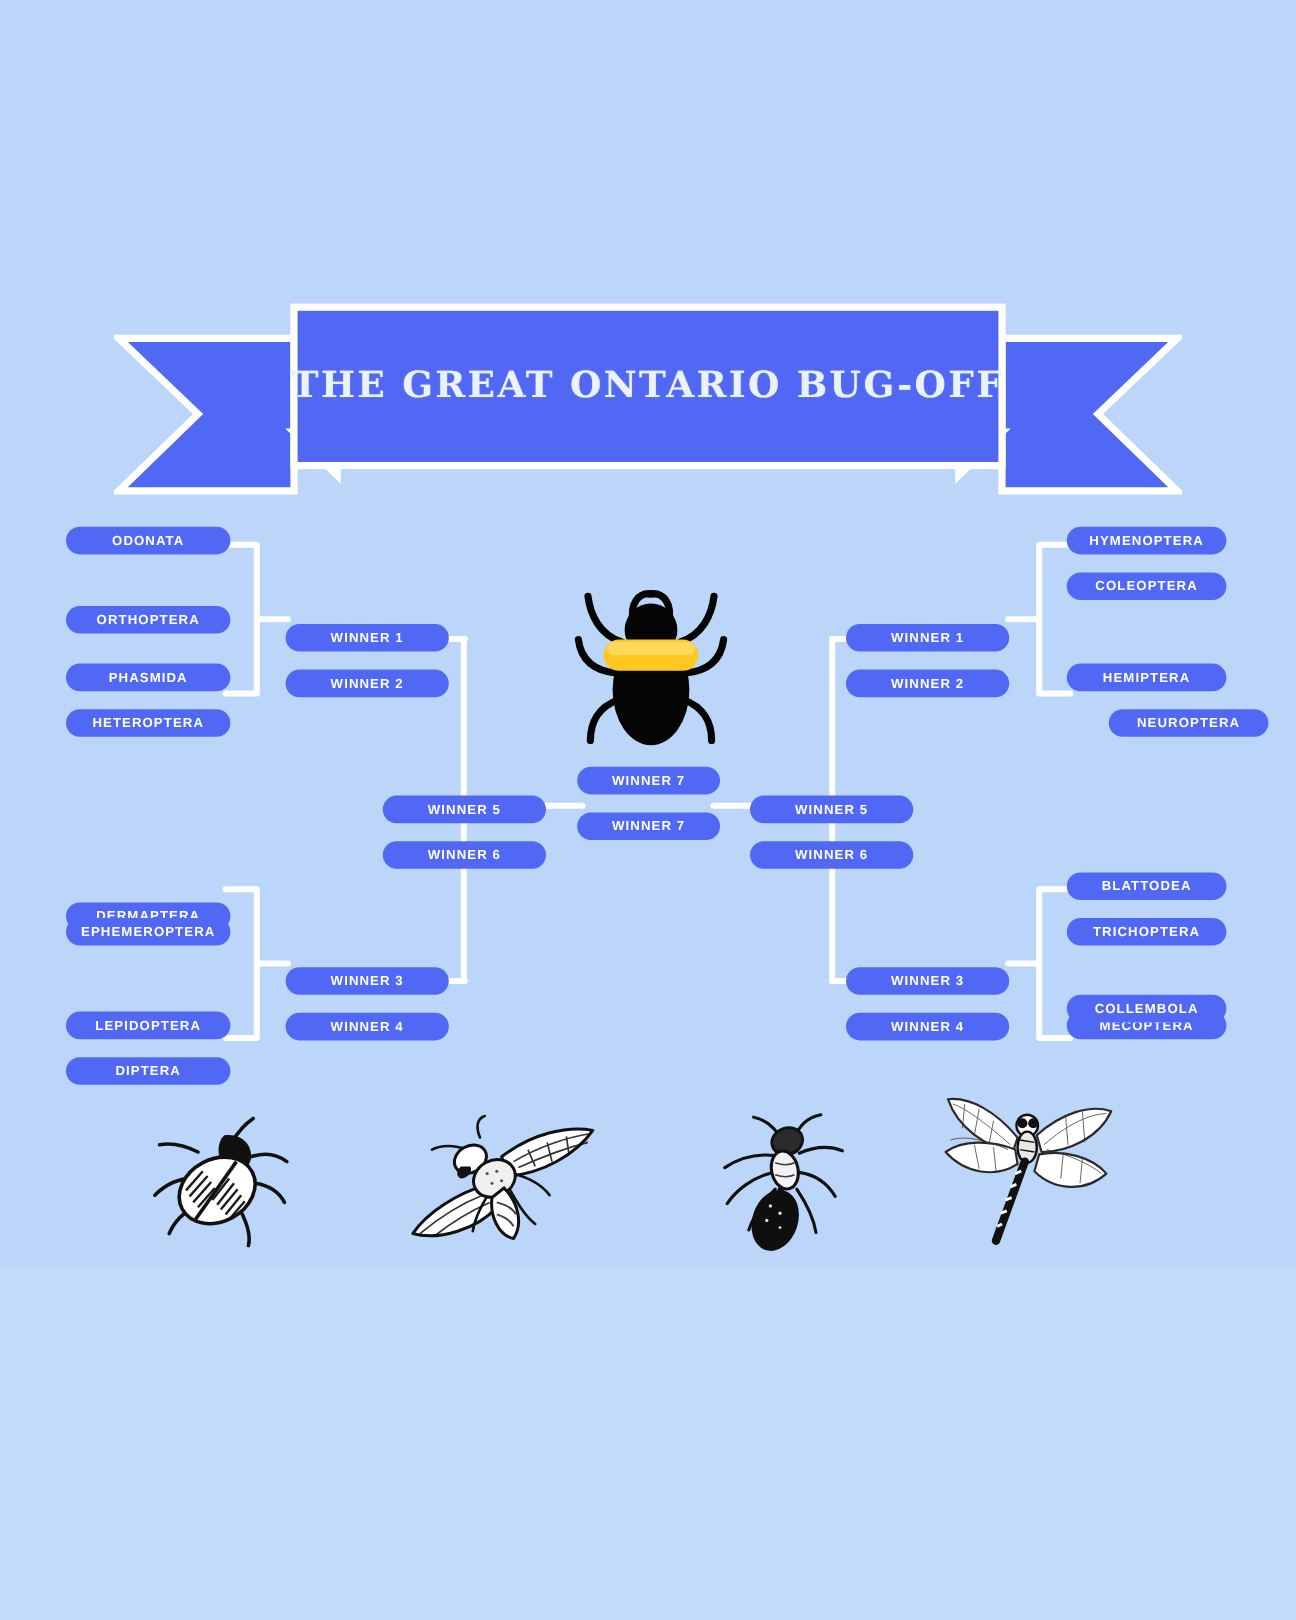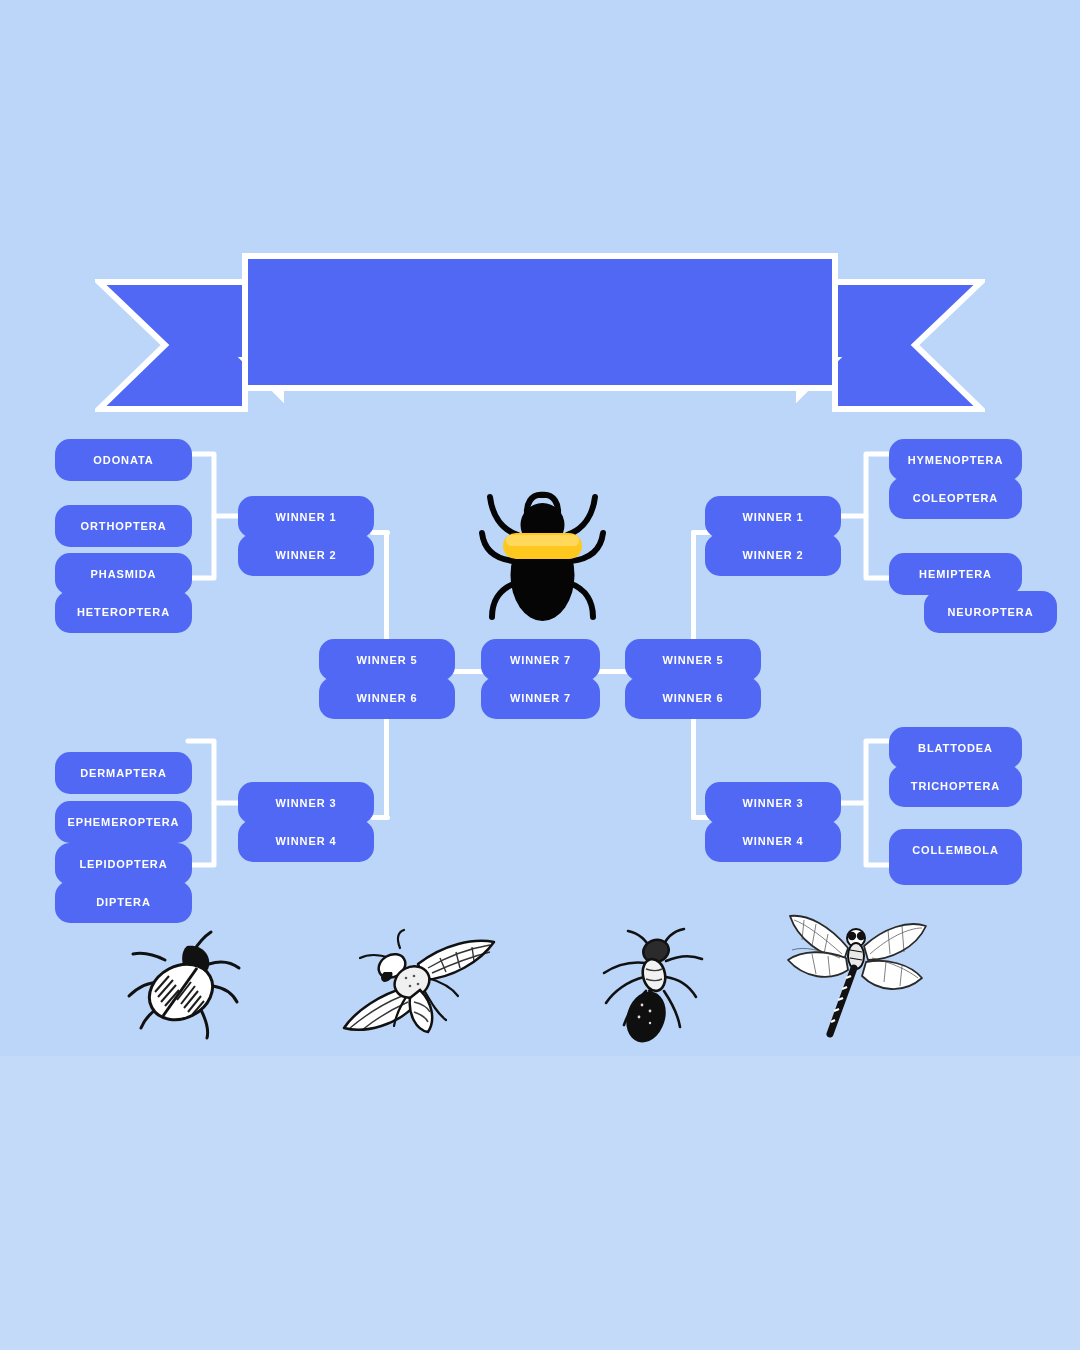--- a/index.html
+++ b/index.html
@@ -37,35 +37,35 @@
     text-transform:uppercase;
     text-align:center;
     line-height:1.05;
     white-space:nowrap;
     text-shadow:0 0 1px rgba(255,255,255,.45);
   }
 
   
   .pill{
     position:absolute;
-    height:42px;
+    height:23px;
     border-radius:15px;
     background:#5068f4;
     color:#ffffff;
     font-size:11px;
     font-weight:700;
     letter-spacing:0.9px;
     text-transform:uppercase;
     display:flex;align-items:center;justify-content:center;
     box-sizing:border-box;
     white-space:nowrap;
     z-index:4;
   }
   .pill.w135{width:137px;}
-  .pill.w136{width:136px;}
+  .pill.w136{width:136px;margin-top:24px;}
   .pill.w133{width:133px;}
 
   
   .ln{position:absolute;background:#ffffff;z-index:2;}
   .ln.h{height:5px;border-radius:2.5px;}
   .ln.v{width:5px;border-radius:2.5px;}
 
   .bracket{position:absolute;z-index:2;}
   .bracket svg{display:block;overflow:visible;}
 
@@ -89,20 +89,21 @@
       <path d="M886 34 L740 34 L740 161 L886 161 L820 97 Z" fill="#5068f4" stroke="#ffffff" stroke-width="6" stroke-linejoin="miter"></path>
 
       <path d="M150 112 L186 112 L186 148 Z" fill="#5068f4" stroke="#ffffff" stroke-width="6" stroke-linejoin="miter"></path>
 
       <path d="M740 112 L704 112 L704 148 Z" fill="#5068f4" stroke="#ffffff" stroke-width="6" stroke-linejoin="miter"></path>
 
       <rect x="150" y="8" width="590" height="132" fill="#5068f4" stroke="#ffffff" stroke-width="6"></rect>
     </svg>
   </div>
   <div class="banner-text">
+    <div class="banner-line">The Great Ontario Bug-Off</div>
   </div>
 
   <div class="bracket" style="left:186px;top:450px;">
     <svg width="60" height="160">
       <path d="M2 4 H28 V66 H54" fill="none" stroke="#ffffff" stroke-width="5" stroke-linecap="round" stroke-linejoin="round"></path>
       <path d="M2 128 H28 V66" fill="none" stroke="#ffffff" stroke-width="5" stroke-linecap="round" stroke-linejoin="round"></path>
     </svg>
   </div>
 
   <div class="bracket" style="left:186px;top:737px;">
@@ -133,21 +134,21 @@
   <div class="ln v" style="left:691px;top:530px;height:290px;"></div>
   <div class="ln h" style="left:691px;top:530px;width:20px;"></div>
   <div class="ln h" style="left:691px;top:815px;width:20px;"></div>
   <div class="ln h" style="left:592px;top:669px;width:40px;"></div>
 
   <div class="pill w135" style="left:55px;top:439px;">ODONATA</div>
   <div class="pill w135" style="left:55px;top:477px;margin-top:28px;">ORTHOPTERA</div>
   <div class="pill w135" style="left:55px;top:553px;">PHASMIDA</div>
   <div class="pill w135" style="left:55px;top:591px;">HETEROPTERA</div>
   <div class="pill w135" style="left:55px;top:752px;">DERMAPTERA</div>
-  <div class="pill w135" style="left:55px;top:765px;margin-top:36px;">EPHEMEROPTERA</div>
+  <div class="pill w135" style="left:55px;top:765px;">EPHEMEROPTERA</div>
   <div class="pill w135" style="left:55px;top:843px;">LEPIDOPTERA</div>
   <div class="pill w135" style="left:55px;top:881px;">DIPTERA</div>
 
   <div class="pill w136" style="left:238px;top:496px;">WINNER 1</div>
   <div class="pill w136" style="left:238px;top:534px;">WINNER 2</div>
   <div class="pill w136" style="left:238px;top:782px;">WINNER 3</div>
   <div class="pill w136" style="left:238px;top:820px;">WINNER 4</div>
 
   <div class="pill w136" style="left:319px;top:639px;">WINNER 5</div>
   <div class="pill w136" style="left:319px;top:677px;">WINNER 6</div>

